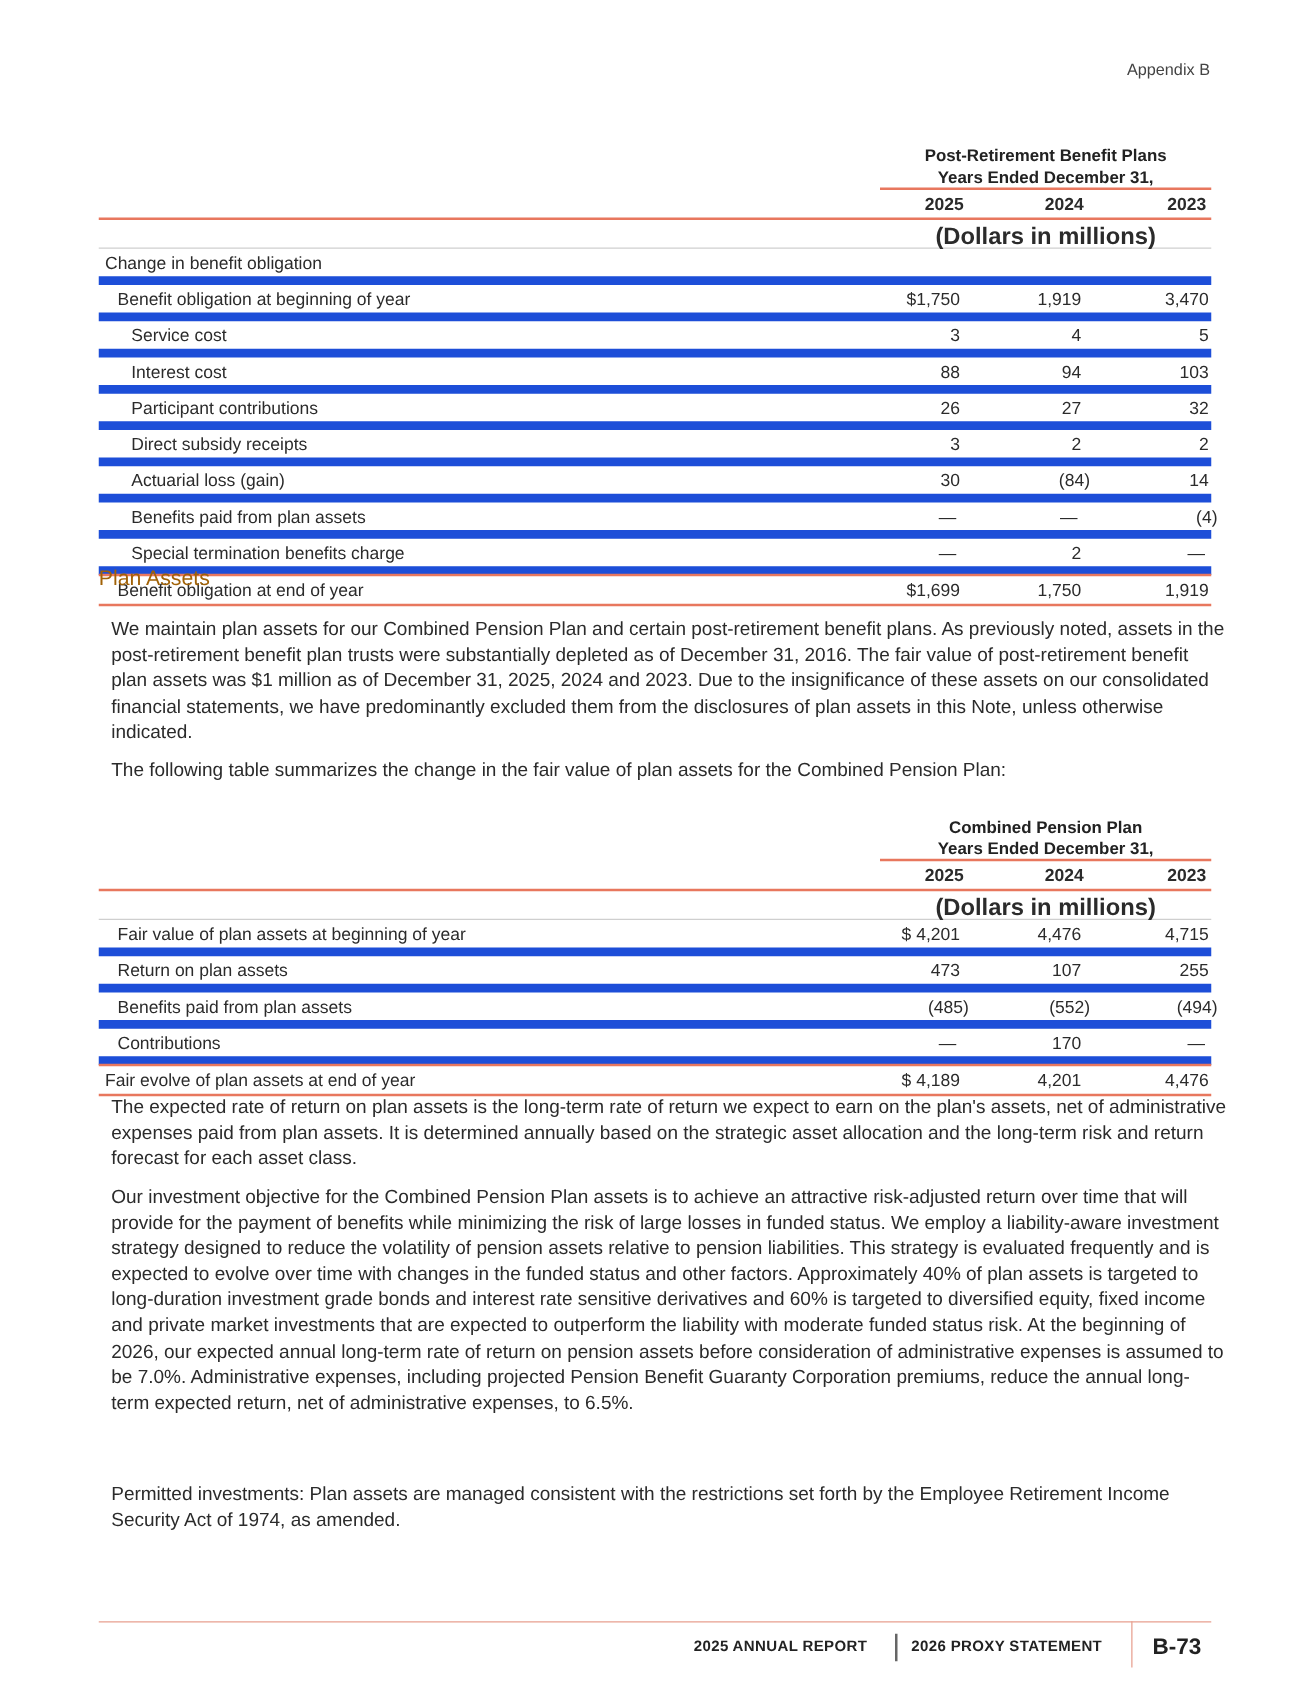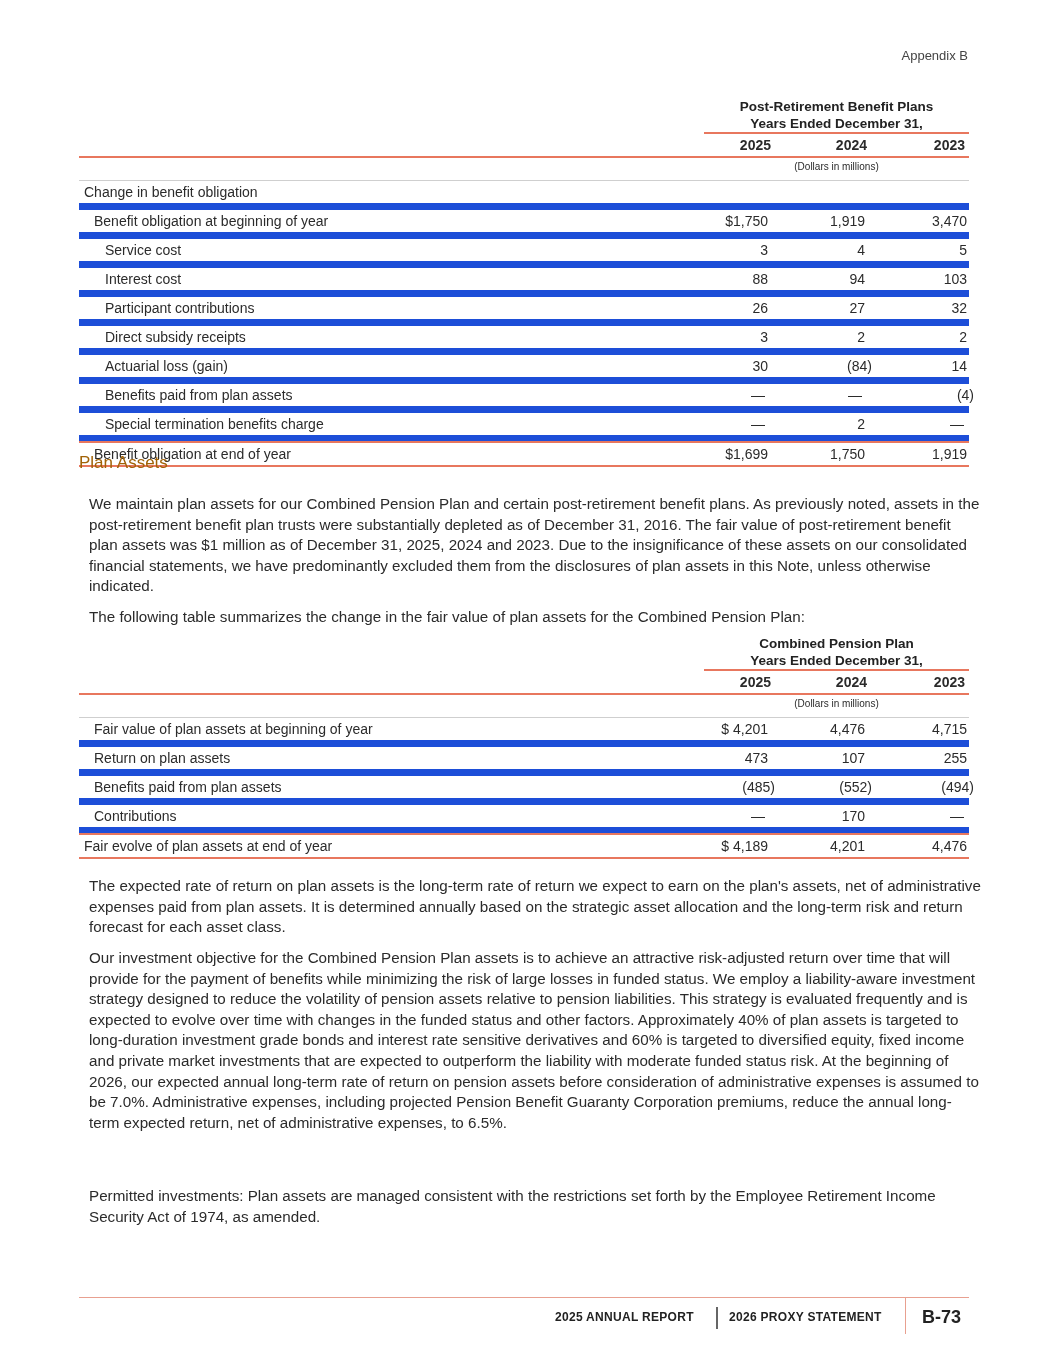--- a/index.html
+++ b/index.html
@@ -1,25 +1,25 @@
 <!DOCTYPE html>
 <html><head>
 <meta charset="utf-8">
 <style>
   html, body { margin:0; padding:0; background:#ffffff; }
   body { width:1048px; height:1365px; position:relative; font-family:"Liberation Sans", sans-serif; color:#2b2b2b; }
   .appendix { position:absolute; top:48px; right:80px; font-size:13px; color:#444; }
   .tbl { position:absolute; left:79px; width:890px; font-size:14px; }
-  .hdr-block { position:relative; height:36px; }
+  .hdr-block { position:relative; height:36px;margin-top:18px; }
   .hdr-title { position:absolute; left:625px; width:265px; text-align:center; font-weight:bold; font-size:13.5px; line-height:17px; color:#222; }
   .hdr-title-line { position:absolute; left:625px; width:265px; bottom:0; border-bottom:2px solid #e8775e; }
   .years-row { position:relative; height:22px; border-bottom:2px solid #e8775e; }
   .year { position:absolute; top:3px; font-weight:bold; font-size:14px; width:80px; text-align:right; }
   .units-row { position:relative; height:22px; border-bottom:1px solid #cfcfcf; }
-  .units { position:absolute; left:625px; width:265px; text-align:center; top:3px; font-weight:normal; font-size:10px; }
+  .units { position:absolute; left:625px; width:265px; text-align:center; top:3px; font-weight:bold; font-size:19px; }
   .row { position:relative; height:22px; border-bottom:7px solid #1d4ed8; }
   .row.total-top { border-top:2px solid #e8775e; margin-top:-1px; }
   .row.total { border-bottom:2px solid #e8775e; }
   .label { position:absolute; top:3px; white-space:nowrap; }
   .l0 { left:5px; } .l1 { left:15px; } .l2 { left:26px; }
   .val { position:absolute; top:3px; text-align:right; width:80px; white-space:nowrap; }
   .c1 { left:609px; } .c2 { left:706px; } .c3 { left:808px; }
   .section-head { position:absolute; left:79px; font-weight:normal; font-size:17px; color:#a16207; }
   .para { position:absolute; left:79px; width:892px; font-size:15.2px; line-height:20.6px; color:#2b2b2b; margin:10px; }
   .footer-line { position:absolute; left:79px; top:1297px; width:890px; border-top:1px solid #e8a090; }

